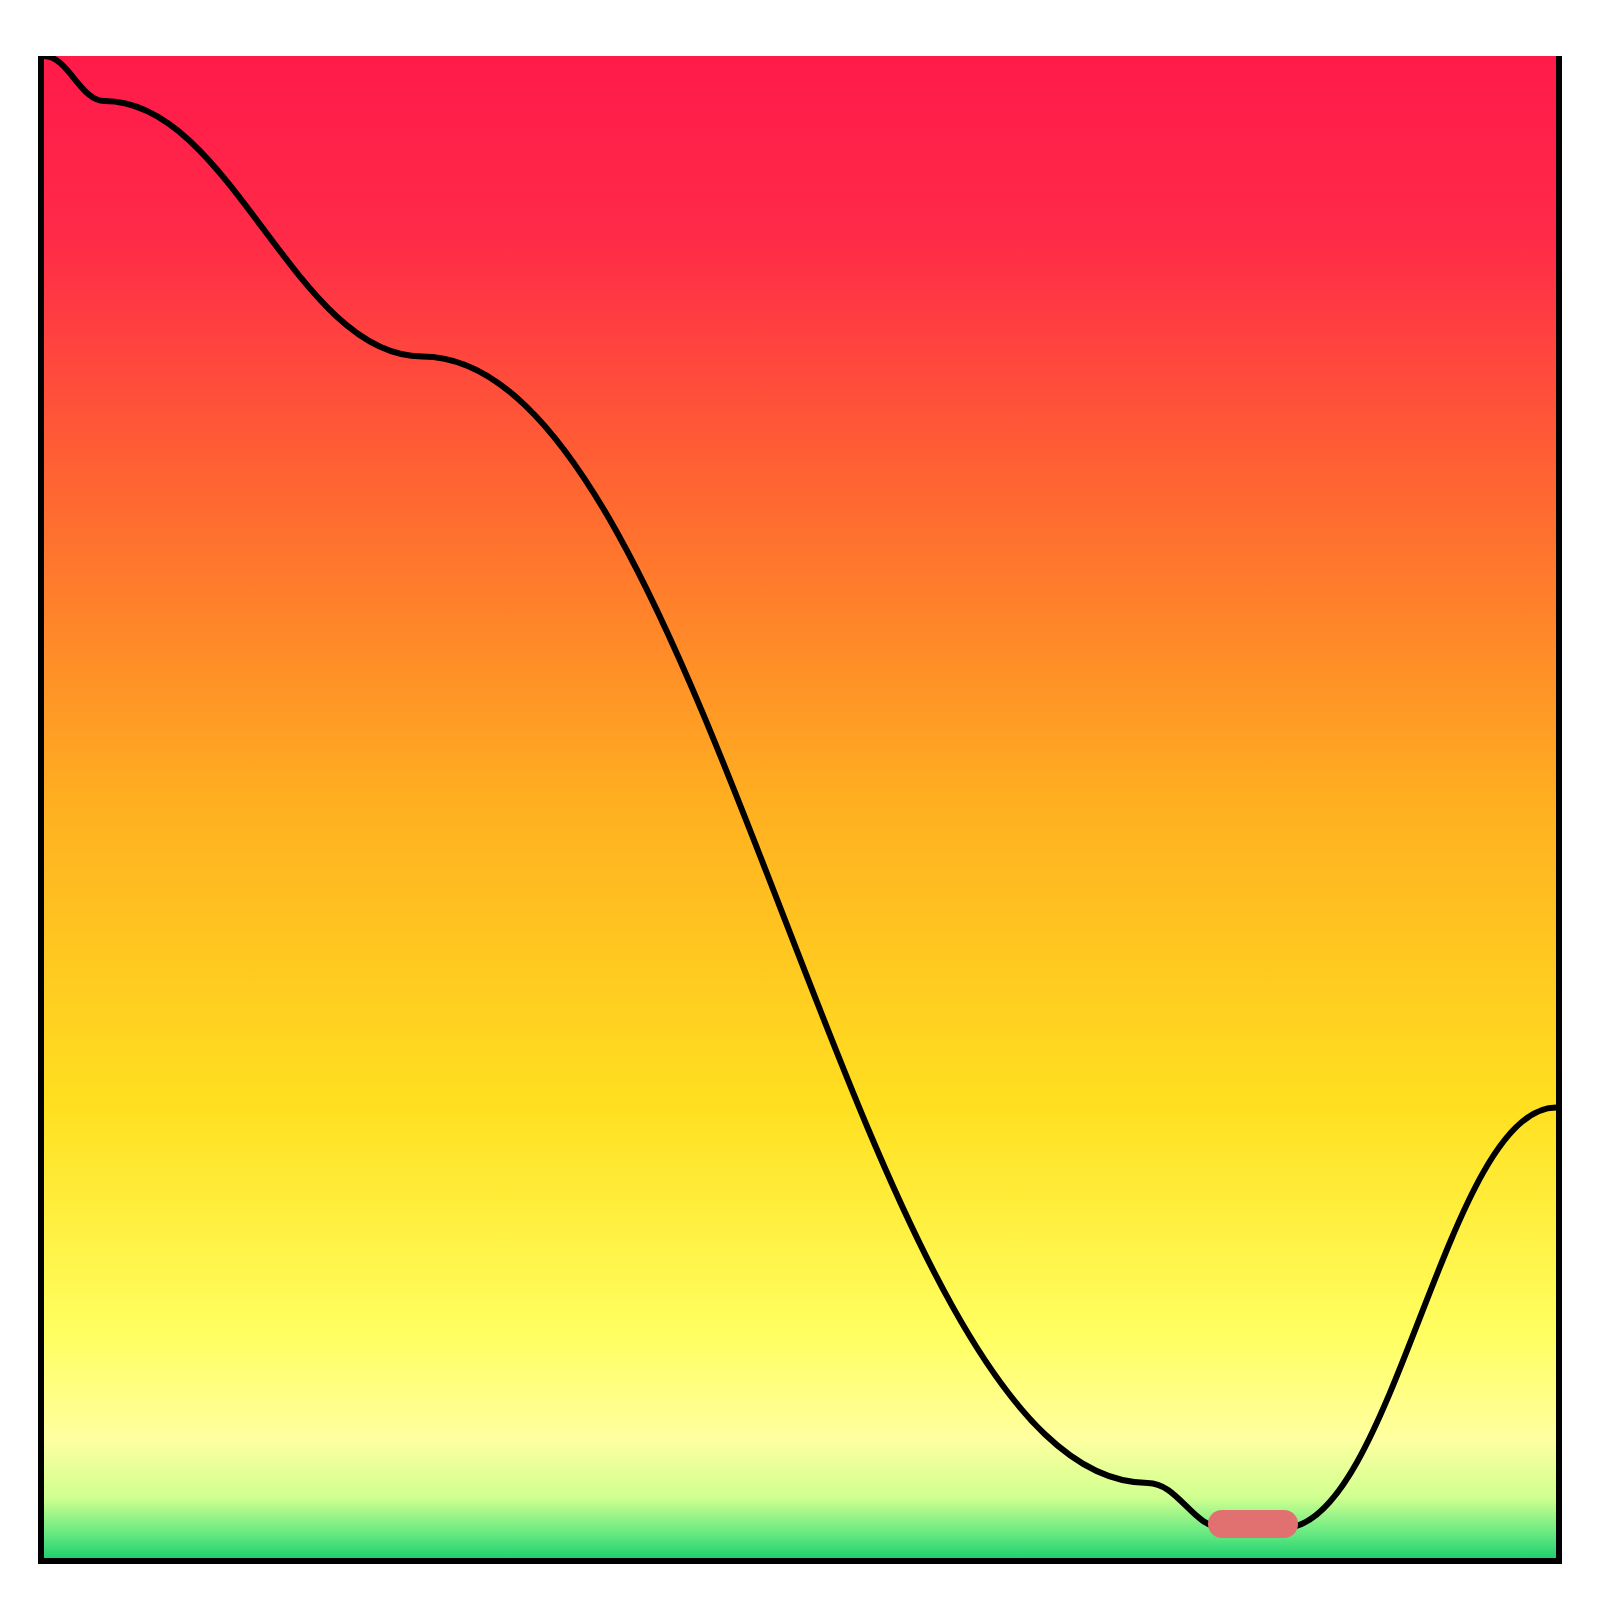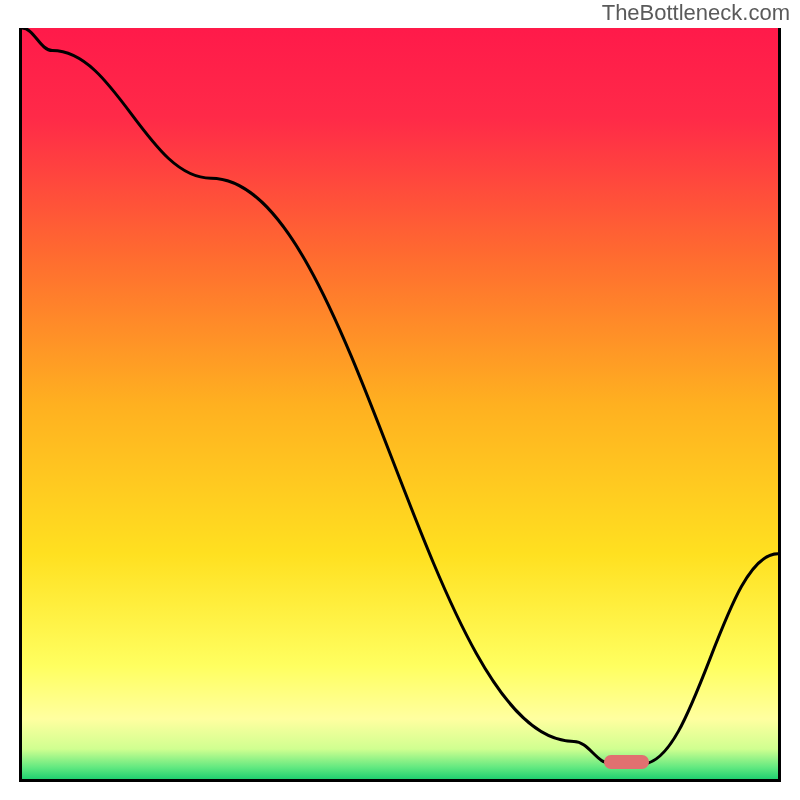--- a/index.html
+++ b/index.html
@@ -51,21 +51,20 @@
   .marker {
     position: absolute;
     background: #e17070;
     border-radius: 8px;
   }
 </style>
 </head>
 <body>
 
 <div class="container">
-  <div class="watermark">TheBottleneck.com</div>
   <div class="plot-area">
     <svg class="gradient-bg" viewBox="0 0 756 751" preserveAspectRatio="none">
       <defs>
         <linearGradient id="bg-grad" x1="0" y1="0" x2="0" y2="1">
             <stop offset="0%" stop-color="#ff1a4a"></stop>
             <stop offset="12%" stop-color="#ff2a48"></stop>
             <stop offset="30%" stop-color="#ff6a30"></stop>
             <stop offset="50%" stop-color="#ffb020"></stop>
             <stop offset="70%" stop-color="#ffe020"></stop>
             <stop offset="85%" stop-color="#ffff60"></stop>

